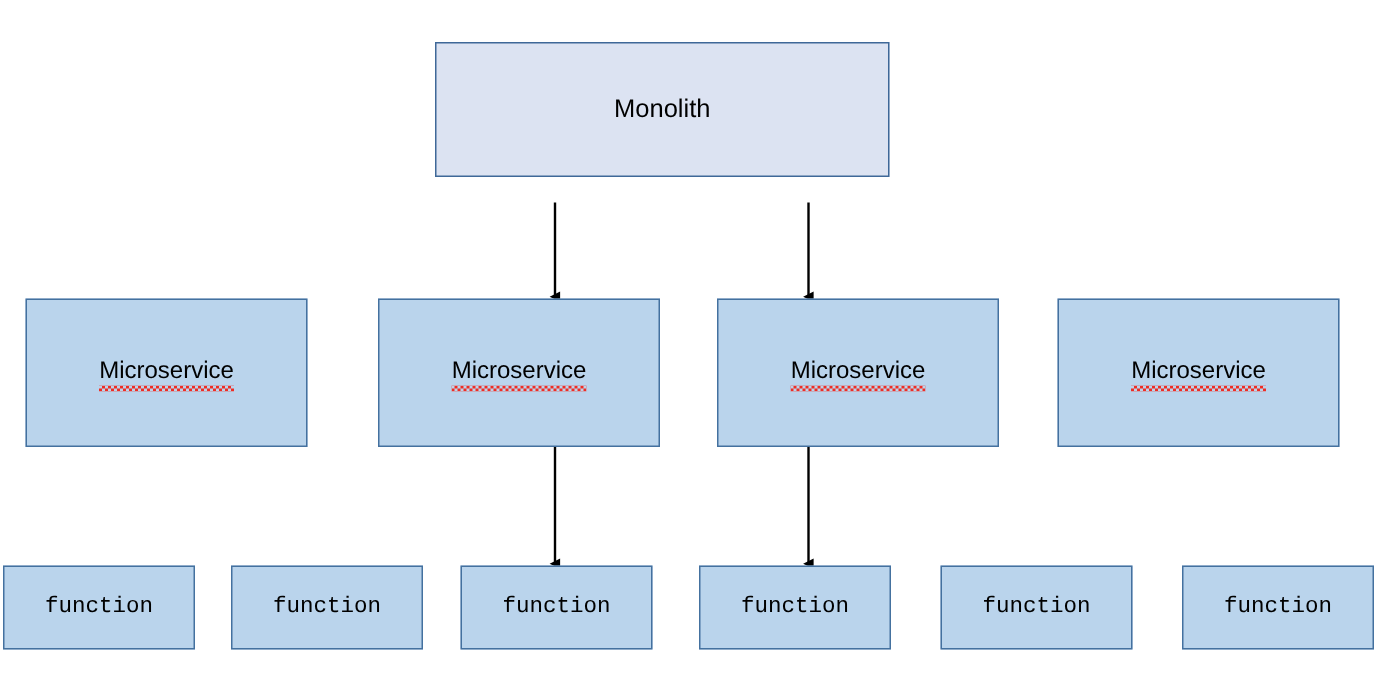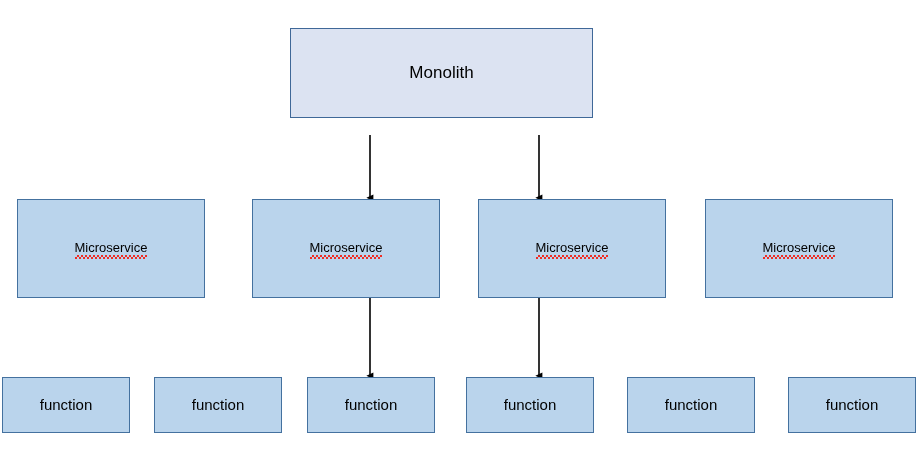--- a/index.html
+++ b/index.html
@@ -29,26 +29,27 @@
     line-height: 1.1;
   }
   .node.monolith {
     background: #dce3f2;
     border: 1px solid #3f6898;
     font-size: 17px;
   }
   .node.microservice {
     background: #bad4ec;
     border: 1px solid #44719f;
-    font-size: 13px;
+    font-size: 16px;
   }
   .node.function {
     background: #bad4ec;
     border: 1px solid #44719f;
     font-size: 15px;
+    font-family: Liberation Mono, monospace;
   }
   
   .spellcheck {
     position: relative;
     display: inline-block;
     padding-bottom: 1px;
   }
   .spellcheck::after {
     content: "";
     position: absolute;

